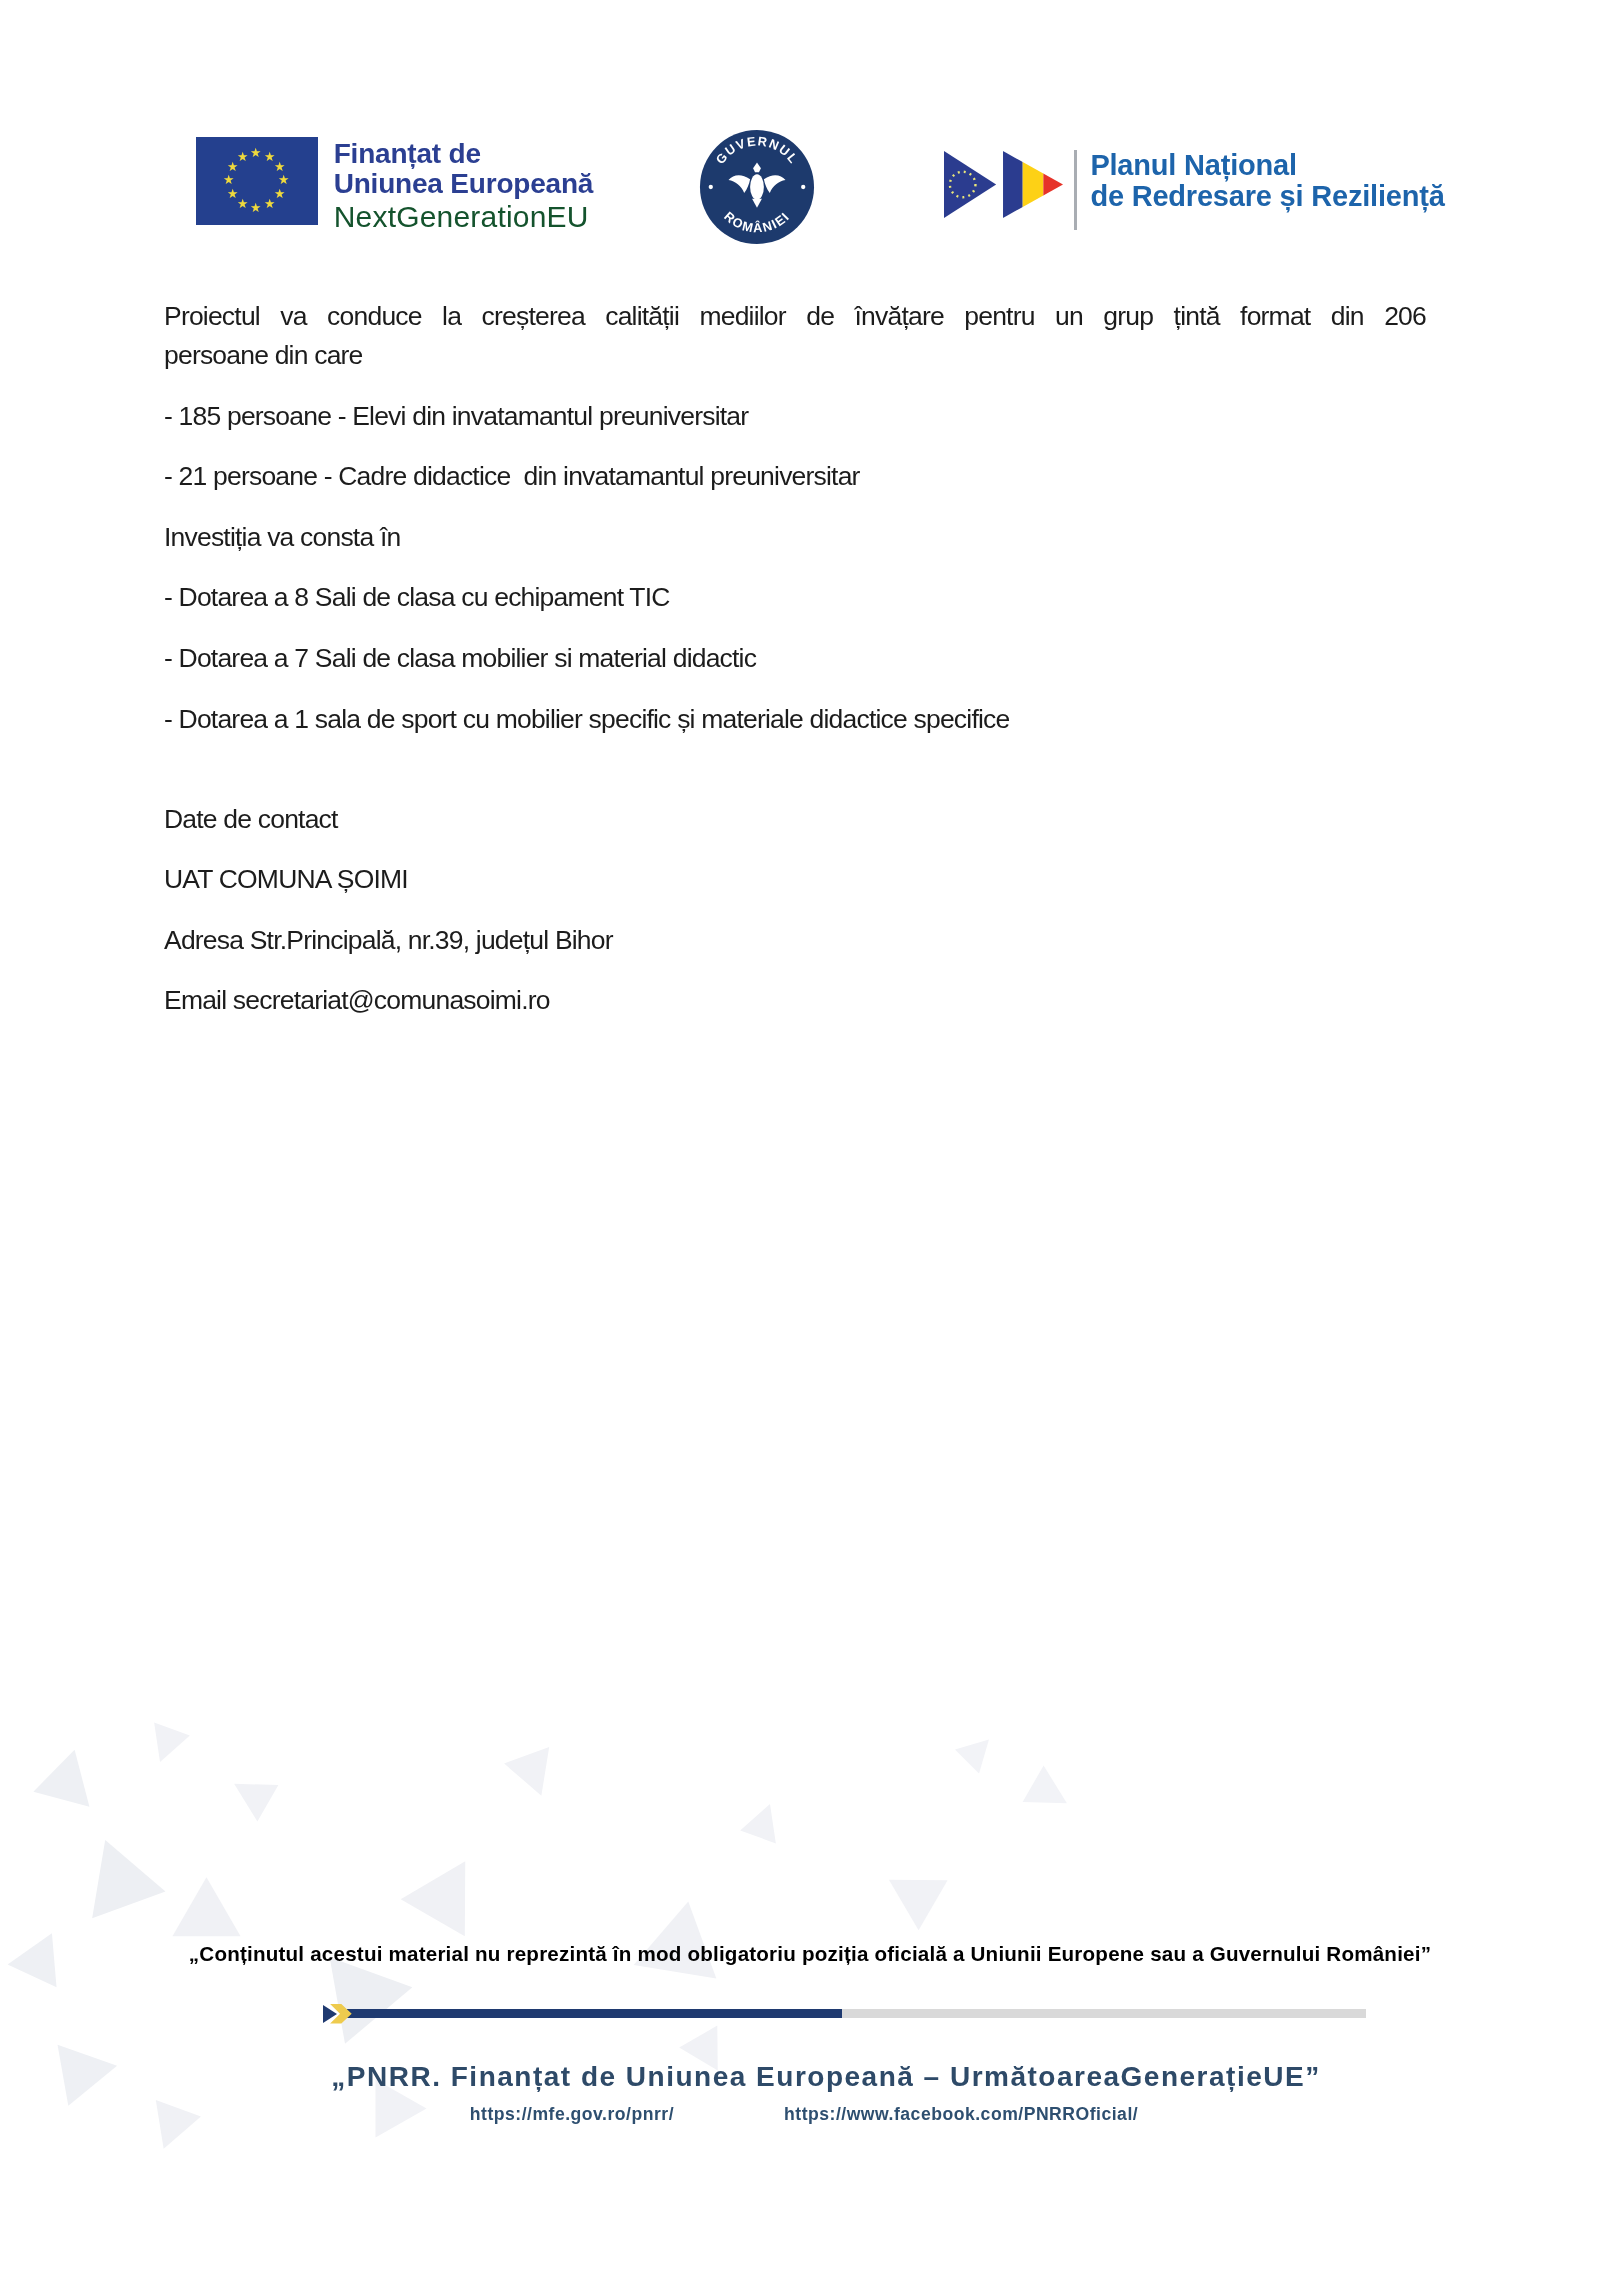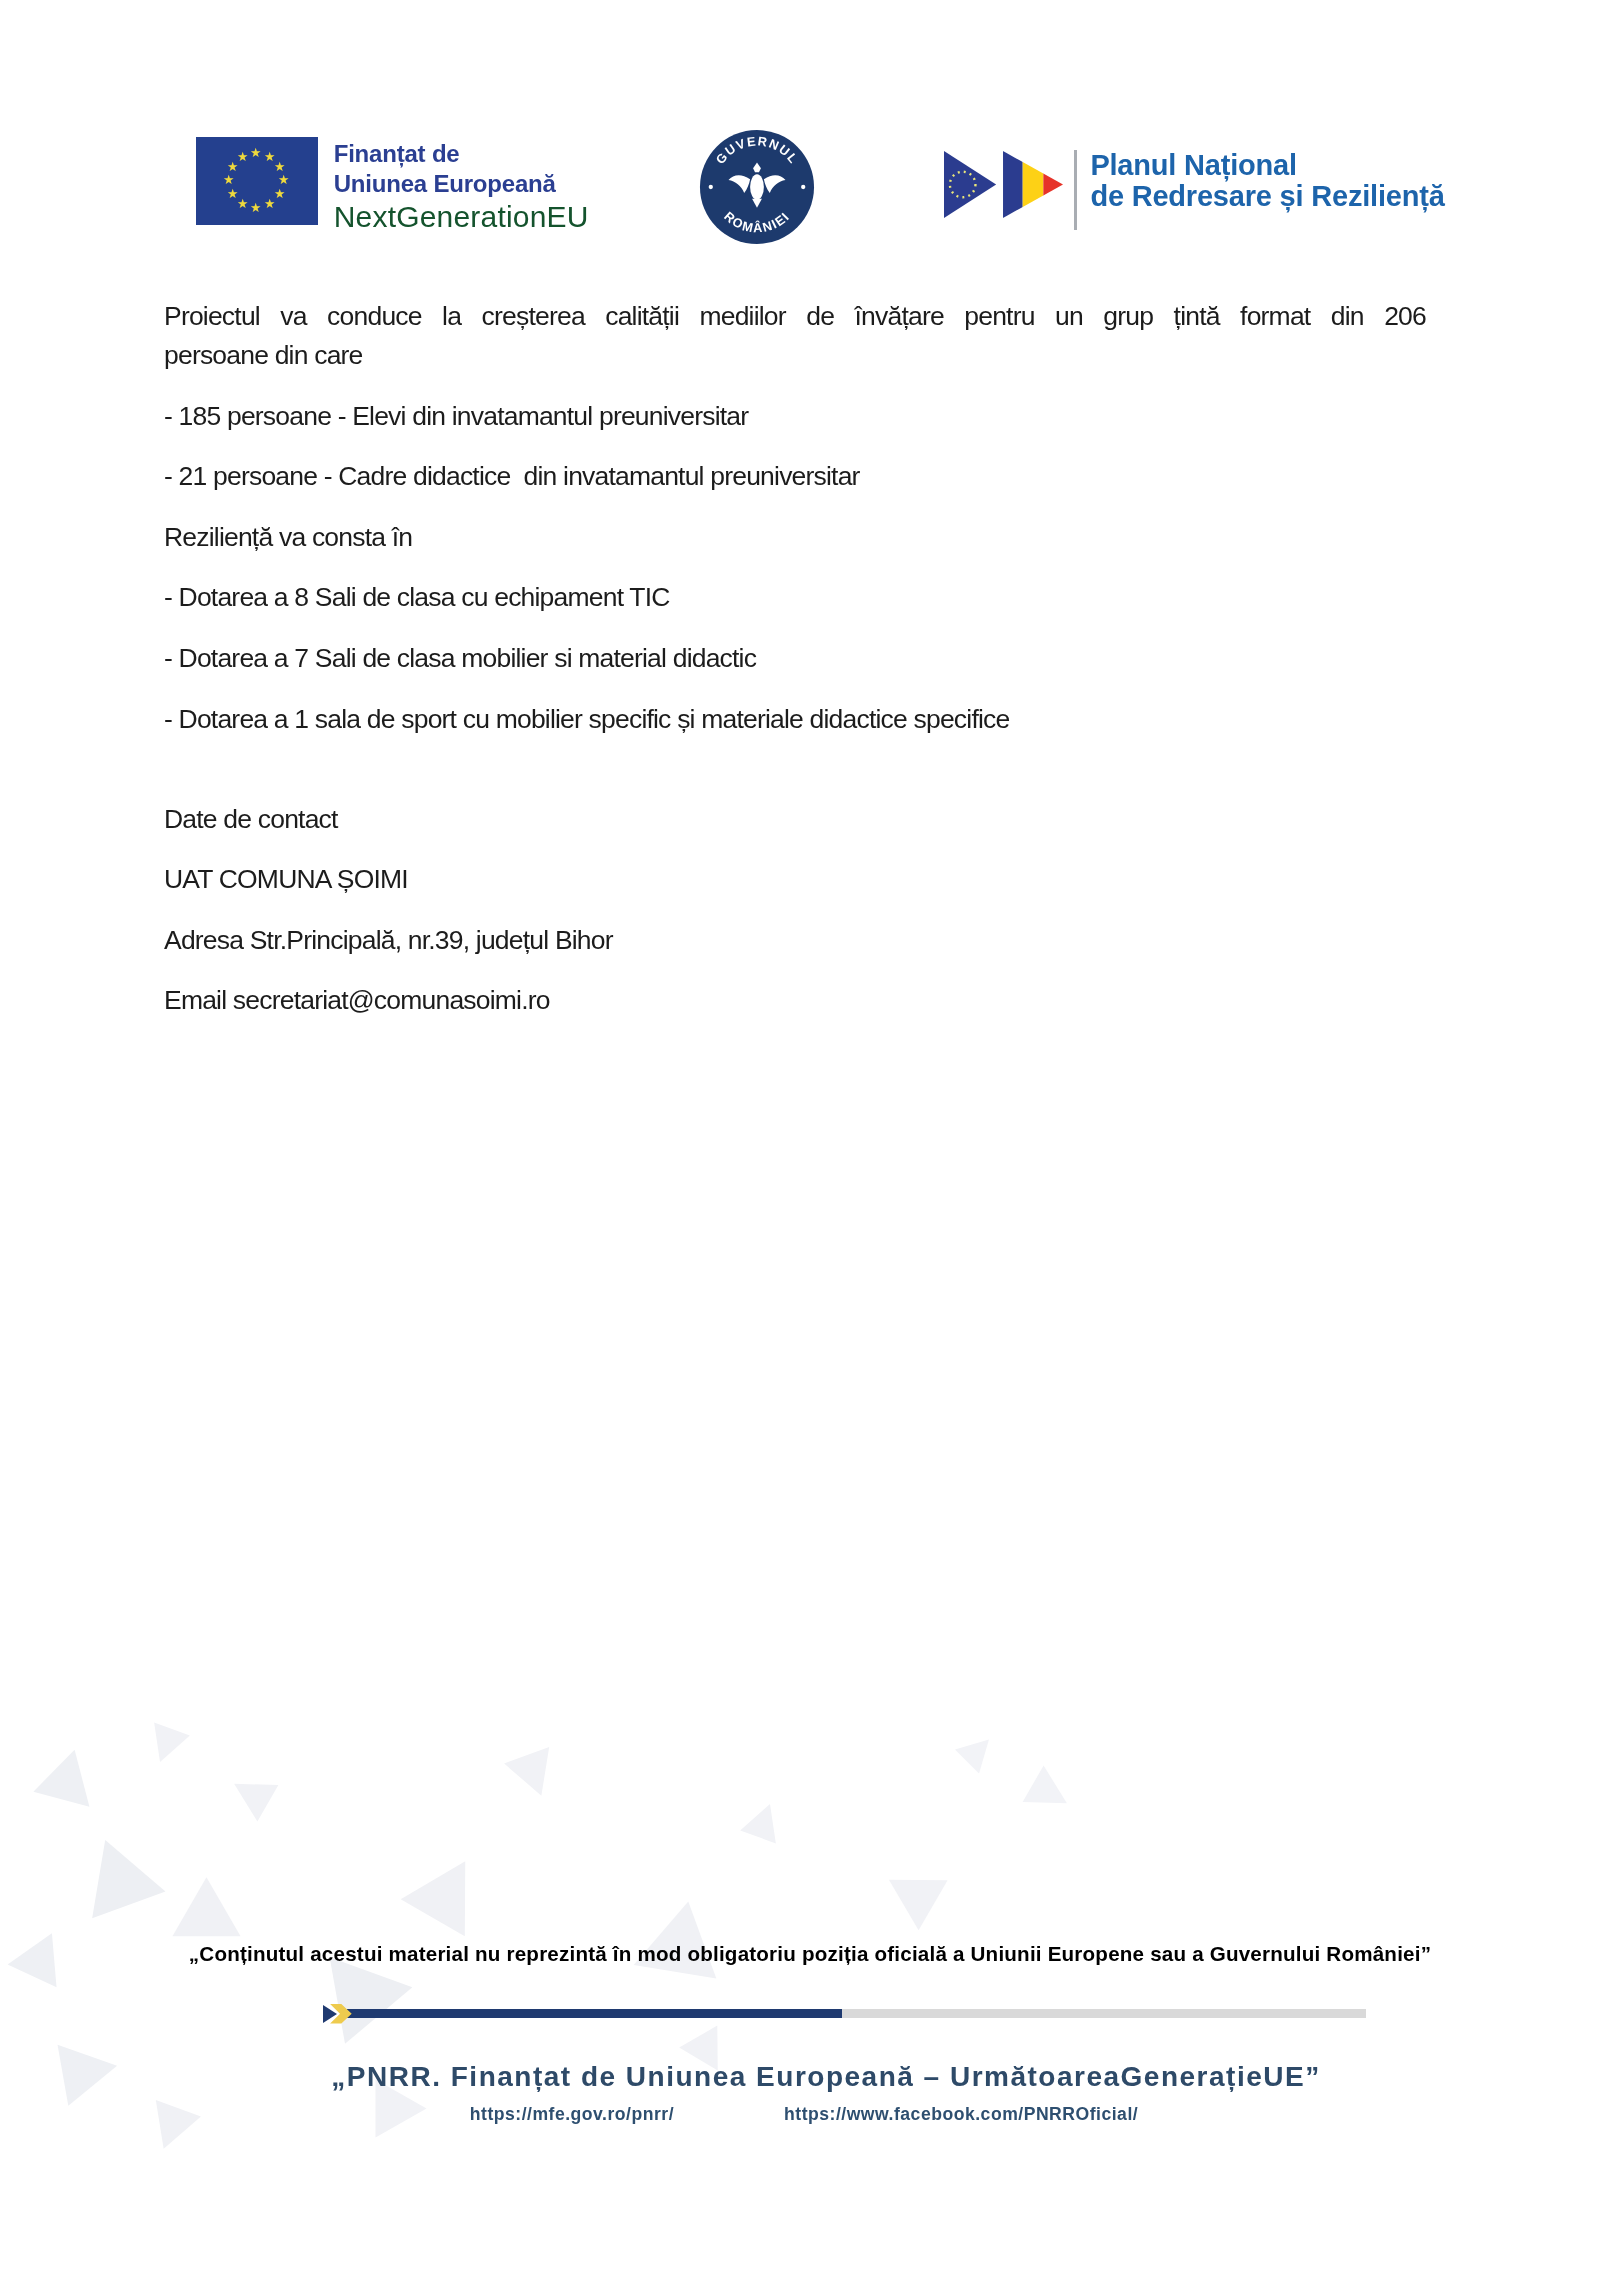--- a/index.html
+++ b/index.html
@@ -12,21 +12,21 @@
     font-family:"Liberation Sans","DejaVu Sans",sans-serif;
     color:#1c1c1c;
   }
 
   
   .header{position:absolute;left:0;top:0;width:1620px;height:274px;}
   .eu-logo{position:absolute;left:196px;top:137px;display:flex;align-items:flex-start;}
   .eu-flag{position:relative;width:122px;height:88px;background:#24408e;flex:0 0 auto;}
   .eu-flag .star{position:absolute;font-size:12.7px;line-height:12.7px;color:#efd93d;}
   .eu-text{margin-left:15.7px;padding-top:2px;}
-  .eu-text .bold-line{font-weight:bold;font-size:24px;line-height:30px;color:#2b3f92;letter-spacing:-0.2px;}
+  .eu-text .bold-line{font-weight:bold;font-size:28px;line-height:30px;color:#2b3f92;letter-spacing:-0.2px;}
   .eu-text .gray-line{font-size:30px;line-height:27.4px;color:#14532d;margin-top:3.9px;letter-spacing:0.2px;}
 
   .gov-logo{position:absolute;left:698px;top:128px;width:118px;height:118px;}
 
   .pnrr-logo{position:absolute;left:944px;top:150px;display:flex;}
   .pnrr-tri-svg{display:block;}
   .pnrr-sep{width:2.9px;height:80px;background:#a9adb3;margin:0 13.7px 0 9.8px;}
   .pnrr-text div{font-weight:bold;font-size:29px;line-height:31px;color:#1d64ab;letter-spacing:-0.2px;}
 
   
@@ -116,21 +116,21 @@
       </div>
     </div>
   </div>
 
   <div class="content">
     <p class="intro1">Proiectul va conduce la creșterea calității mediilor de învățare pentru un grup țintă format din 206</p>
     <p class="para">persoane din care</p>
 
     <p class="para">- 185 persoane - Elevi din invatamantul preuniversitar</p>
     <p class="para">- 21 persoane - Cadre didactice  din invatamantul preuniversitar</p>
-    <p class="para">Reziliență va consta în</p>
+    <p class="para">Investiția va consta în</p>
     <p class="para">- Dotarea a 8 Sali de clasa cu echipament TIC</p>
     <p class="para">- Dotarea a 7 Sali de clasa mobilier si material didactic</p>
     <p class="para">- Dotarea a 1 sala de sport cu mobilier specific și materiale didactice specifice</p>
 
     <div class="contact">
       <p class="para">Date de contact</p>
       <p class="para">UAT COMUNA ȘOIMI</p>
       <p class="para">Adresa Str.Principală, nr.39, județul Bihor</p>
       <p class="para">Email secretariat@comunasoimi.ro</p>
     </div>

